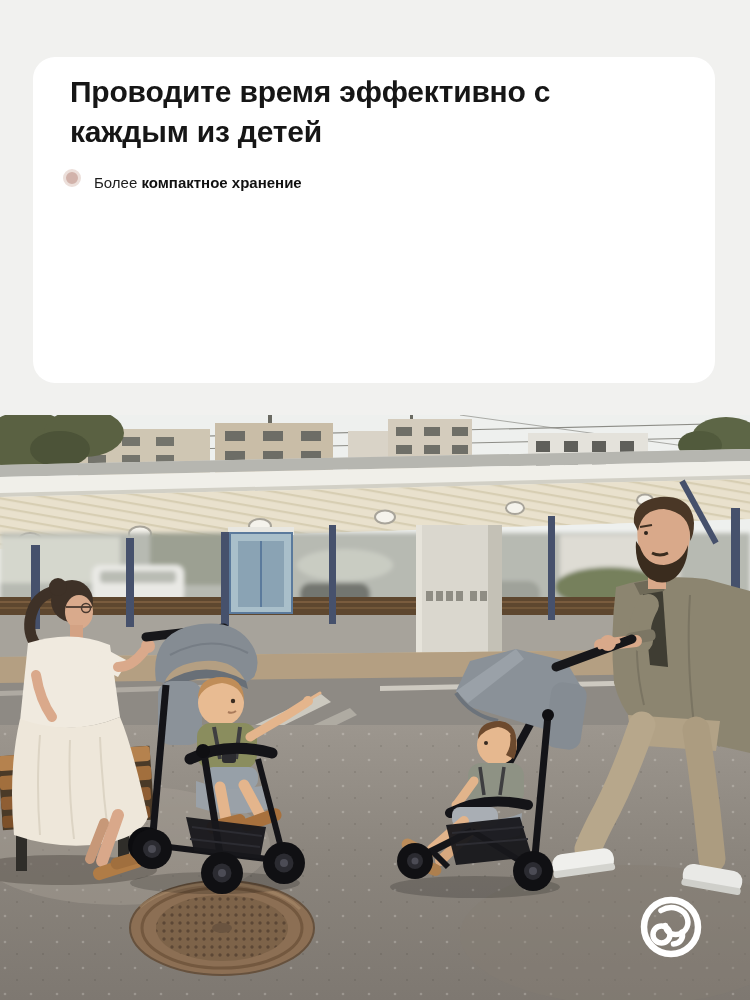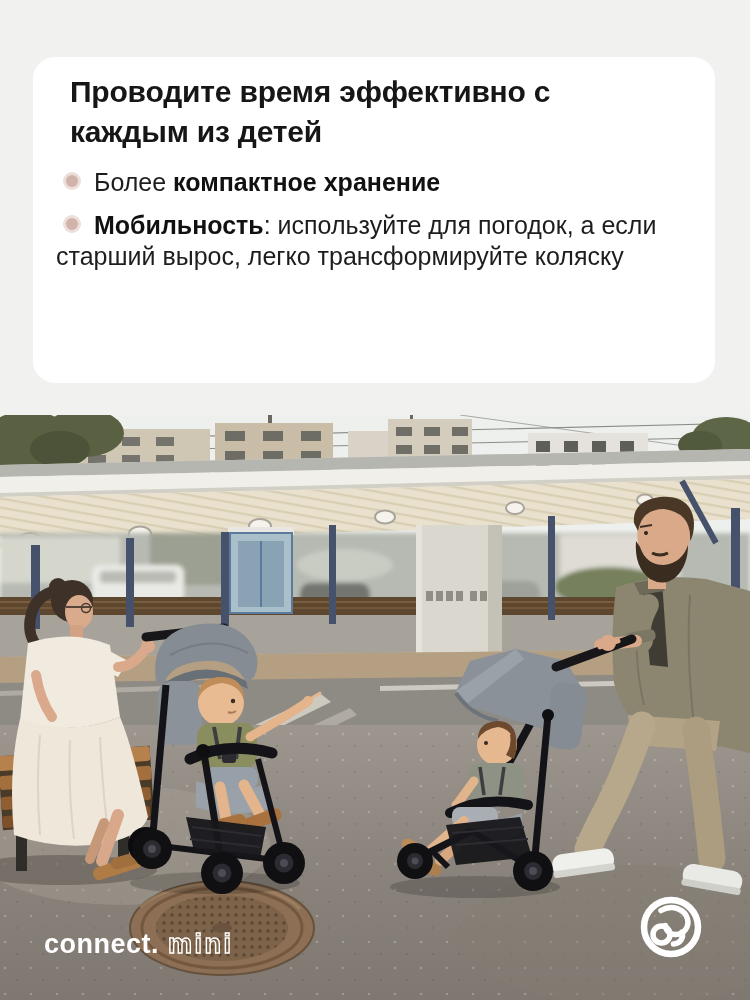--- a/index.html
+++ b/index.html
@@ -2,21 +2,21 @@
 <html><head>
 <meta charset="utf-8">
 <style>
   html,body{margin:0;padding:0;}
   .page{position:relative;width:750px;height:1000px;background:#f1f1ef;overflow:hidden;
         font-family:"Liberation Sans","DejaVu Sans",sans-serif;}
   .card{position:absolute;left:33px;top:57px;width:682px;height:326px;background:#ffffff;
         border-radius:22px;box-sizing:border-box;padding:15px 4px 0 0;}
   .card h1{margin:0 28px 0 37px;font-size:30px;line-height:40px;font-weight:700;color:#161616;
         letter-spacing:-0.2px;white-space:pre-line;}
-  .bullet{margin:15px 12px 0 23px;font-size:25px;line-height:31px;color:#1d1d1d;white-space:pre-line;}
+  .bullet{margin:15px 12px 0 23px;font-size:15px;line-height:31px;color:#1d1d1d;white-space:pre-line;}
   .bullet + .bullet{margin-top:12px;}
   .bullet b{font-weight:700;color:#111111;}
   .marker{display:inline-block;width:12px;height:12px;border-radius:50%;
         background:#d2b3ab;border:3px solid #ecdfda;margin:0 13px 0 7px;vertical-align:1px;}
   .photo{position:absolute;left:0;top:415px;width:750px;height:585px;margin:0;overflow:hidden;}
   .photo svg.scene{display:block;}
   .brand{position:absolute;left:44px;top:514px;color:#ffffff;font-size:27px;font-weight:700;
         letter-spacing:0.5px;white-space:nowrap;}
   .brand .mini{margin-left:9px;color:transparent;-webkit-text-stroke:1.4px #ffffff;
         letter-spacing:2.5px;font-weight:700;}
@@ -24,22 +24,20 @@
 </style>
 </head>
 <body>
 
 <div class="page">
 
   <section class="card">
     <h1>Проводите время эффективно с
 каждым из детей</h1>
     <p class="bullet"><span class="marker"></span><span>Более </span><b>компактное хранение</b><span></span></p>
-    <p class="bullet"><span class="marker"></span><span></span><b>Мобильность</b><span>: используйте для погодок, а если
-старший вырос, легко трансформируйте коляску</span></p>
   </section>
 
   <figure class="photo">
     <svg class="scene" width="750" height="585" viewBox="0 0 750 585" xmlns="http://www.w3.org/2000/svg">
       <defs>
         <linearGradient id="ground" x1="0" y1="0" x2="0" y2="1">
           <stop offset="0" stop-color="#9c968e"></stop>
             <stop offset="0.5" stop-color="#8a847c"></stop>
             <stop offset="1" stop-color="#7e7871"></stop>
         </linearGradient>
@@ -348,23 +346,20 @@
           <circle cx="533" cy="456" r="9" fill="#2b2b31"></circle>
           <circle cx="533" cy="456" r="4" fill="#4c4c55"></circle>
       </g>
 
       <g>
         <circle cx="608" cy="228" r="8" fill="#d9a98a"></circle>
         <path d="M600,232 L618,226" stroke="#d9a98a" stroke-width="5" stroke-linecap="round"></path>
       </g>
     </svg>
 
-    <div class="brand">
-      <span class="connect">connect.</span><span class="mini">mini</span>
-    </div>
 
     <svg class="logo" viewBox="0 0 66 66" xmlns="http://www.w3.org/2000/svg">
       <circle cx="33" cy="33" r="27" fill="none" stroke="#ffffff" stroke-width="6.5"></circle>
       <circle cx="23.5" cy="40.5" r="8.5" fill="none" stroke="#ffffff" stroke-width="5.5"></circle>
       <path d="M23,16.5 C34,10 47,15 49.5,25 C51.5,33 46,40 38,40.5 C32,40.8 28,37 27.5,31.5" fill="none" stroke="#ffffff" stroke-width="5.5" stroke-linecap="round"></path>
       <path d="M44,38 C46,44 42,49.5 35.5,50" fill="none" stroke="#ffffff" stroke-width="5.5" stroke-linecap="round"></path>
     </svg>
   </figure>
 </div>
 

